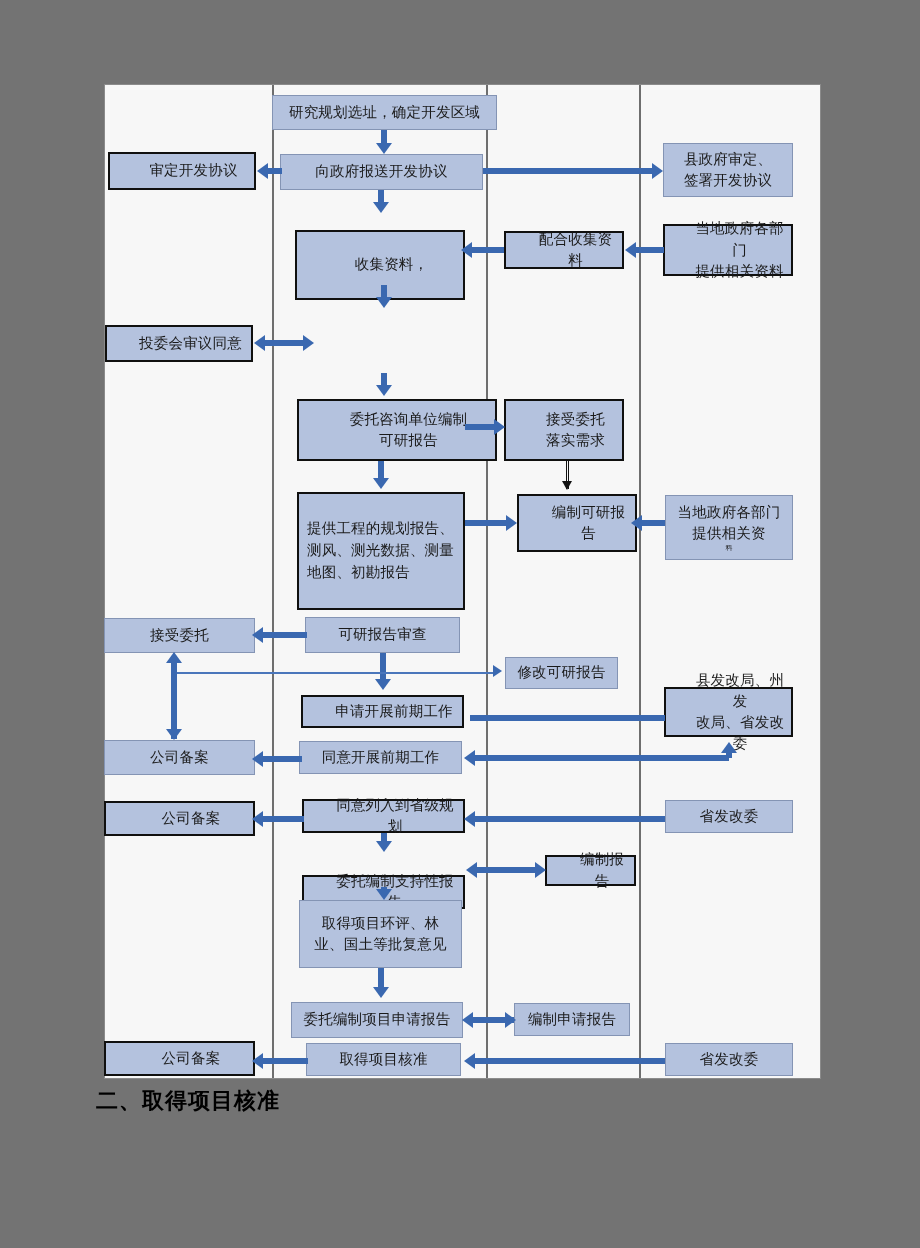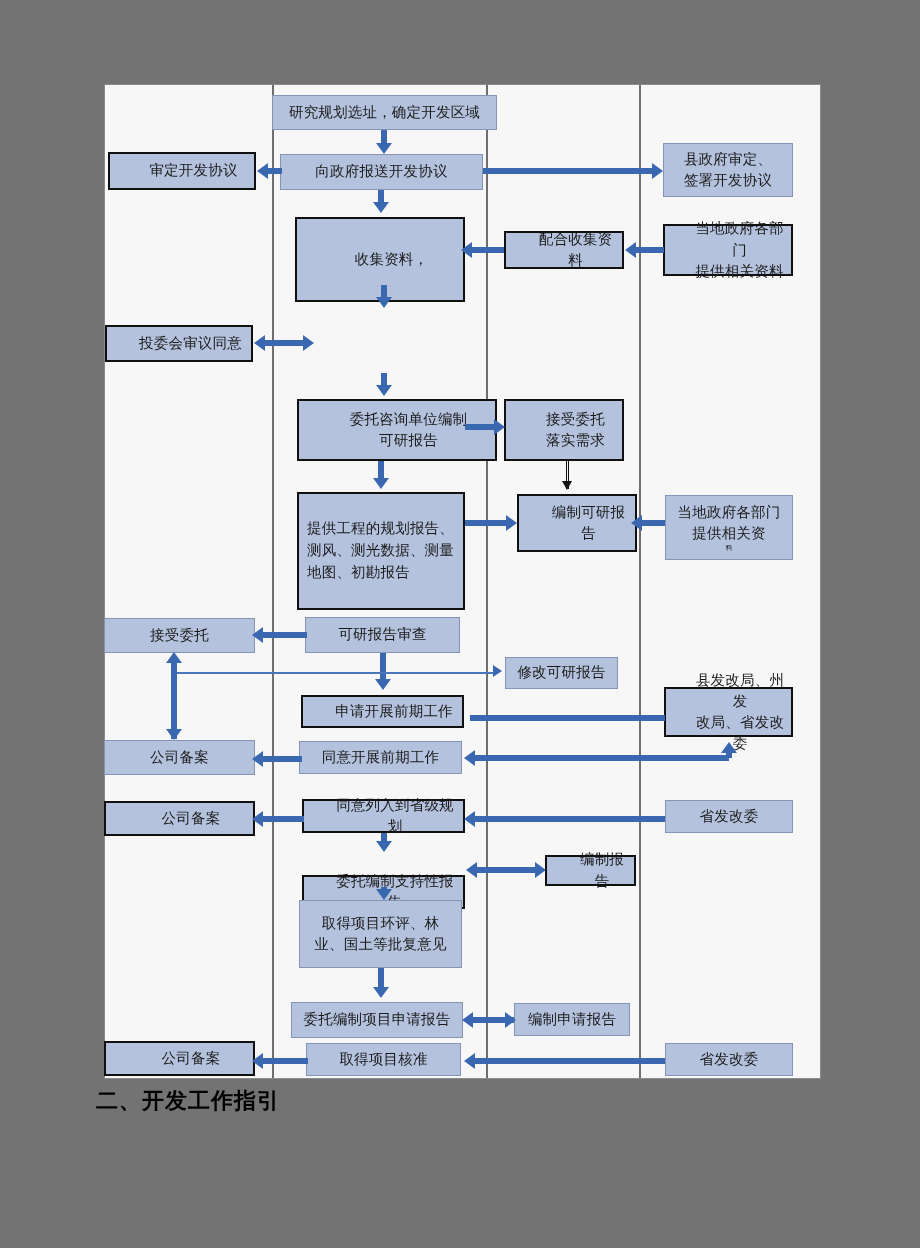--- a/index.html
+++ b/index.html
@@ -101,21 +101,21 @@
 
   <div class="node thin" style="left:272px; top:95px; width:225px; height:35px;">研究规划选址，确定开发区域</div>
 
   <div class="node thick" style="left:108px; top:152px; width:148px; height:38px;">审定开发协议</div>
 
   <div class="node thin" style="left:280px; top:154px; width:203px; height:36px;">向政府报送开发协议</div>
 
   <div class="node thin" style="left:663px; top:143px; width:130px; height:54px;">县政府审定、
 签署开发协议</div>
 
-  <div class="node thick" style="left:295px; top:217px; width:170px; height:85px;">收集资料，</div>
+  <div class="node thick" style="left:295px; top:230px; width:170px; height:70px;">收集资料，</div>
 
   <div class="node thick" style="left:504px; top:231px; width:120px; height:38px;">配合收集资料</div>
 
   <div class="node thick" style="left:663px; top:224px; width:130px; height:52px;">当地政府各部门
 提供相关资料</div>
 
   <div class="node thick" style="left:105px; top:325px; width:148px; height:37px;">投委会审议同意</div>
 
 
   <div class="node thick" style="left:297px; top:399px; width:200px; height:62px;">委托咨询单位编制
@@ -261,15 +261,15 @@
   <div class="conn h" style="left:472px; top:1017px; width:42px;"></div>
   <div class="head left" style="left:462px; top:1012px;"></div>
   <div class="head right" style="left:505px; top:1012px;"></div>
 
   <div class="conn h" style="left:262px; top:1058px; width:46px;"></div>
   <div class="head left" style="left:252px; top:1053px;"></div>
 
   <div class="conn h" style="left:473px; top:1058px; width:192px;"></div>
   <div class="head left" style="left:464px; top:1053px;"></div>
 
-  <div id="caption">二、开发工作指引</div>
+  <div id="caption">二、取得项目核准</div>
 
 </div>
 
 </body></html>

